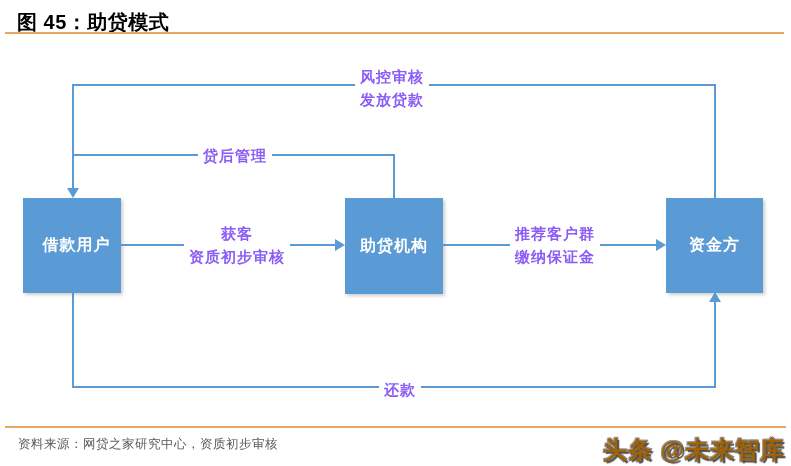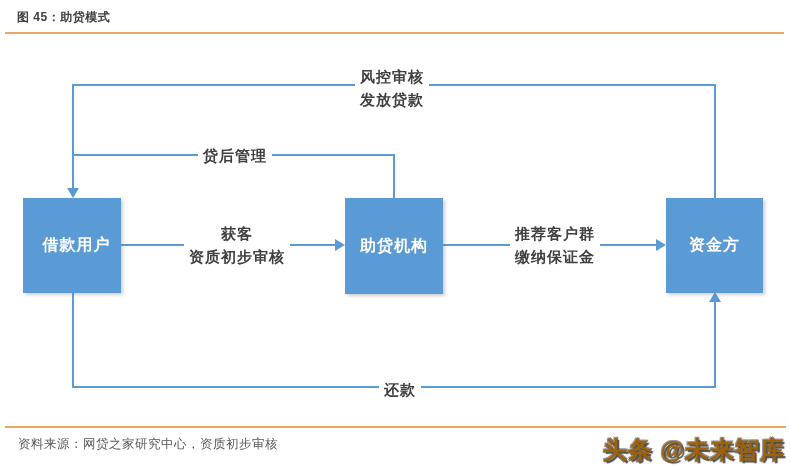--- a/index.html
+++ b/index.html
@@ -1,21 +1,21 @@
 <!DOCTYPE html>
 <html><head>
 <meta charset="utf-8">
 <style>
   * { margin: 0; padding: 0; box-sizing: border-box; }
   html, body { width: 791px; height: 466px; background: #ffffff; overflow: hidden; }
   body { font-family: "Liberation Sans", "DejaVu Sans", sans-serif; position: relative; }
 
   .fig-title {
     position: absolute; left: 17px; top: 9px;
-    font-size: 12px; font-weight: bold; color: #404040; letter-spacing: 0.5px;
+    font-size: 20px; font-weight: bold; color: #000000; letter-spacing: 0.5px;
   }
   .rule-orange {
     position: absolute; height: 2px; background: #e9a766;
   }
   .rule-top { left: 5px; top: 32px; width: 779px; }
   .rule-bottom { left: 5px; top: 426px; width: 781px; }
 
   .diagram { position: absolute; left: 0; top: 0; width: 791px; height: 466px; }
 
   .node {
@@ -31,21 +31,21 @@
   .edge { position: absolute; background: #5b9bd5; }
 
   .ah { position: absolute; width: 0; height: 0; }
   .ah-right { border-top: 6px solid transparent; border-bottom: 6px solid transparent; border-left: 10px solid #5b9bd5; }
   .ah-down  { border-left: 6px solid transparent; border-right: 6px solid transparent; border-top: 10px solid #5b9bd5; }
   .ah-up    { border-left: 6px solid transparent; border-right: 6px solid transparent; border-bottom: 10px solid #5b9bd5; }
 
   .edge-label {
     position: absolute; transform: translate(-50%, -50%);
     background: #ffffff; padding: 1px 5px;
-    color: #404040; font-size: 15px; font-weight: bold;
+    color: #8b5cf6; font-size: 15px; font-weight: bold;
     text-align: center; white-space: nowrap; line-height: 21px; letter-spacing: 1px;
   }
   .edge-label .l2 { display: block; margin-top: 2px; }
 
   .source-line {
     position: absolute; left: 18px; top: 436px;
     font-size: 12.5px; color: #595959; letter-spacing: 0.5px;
   }
   .watermark {
     position: absolute; right: 6px; top: 434px;

